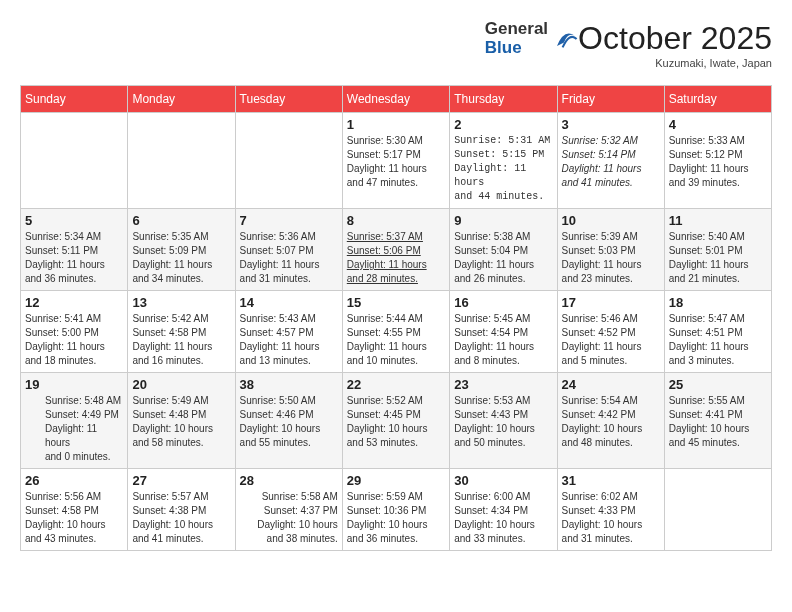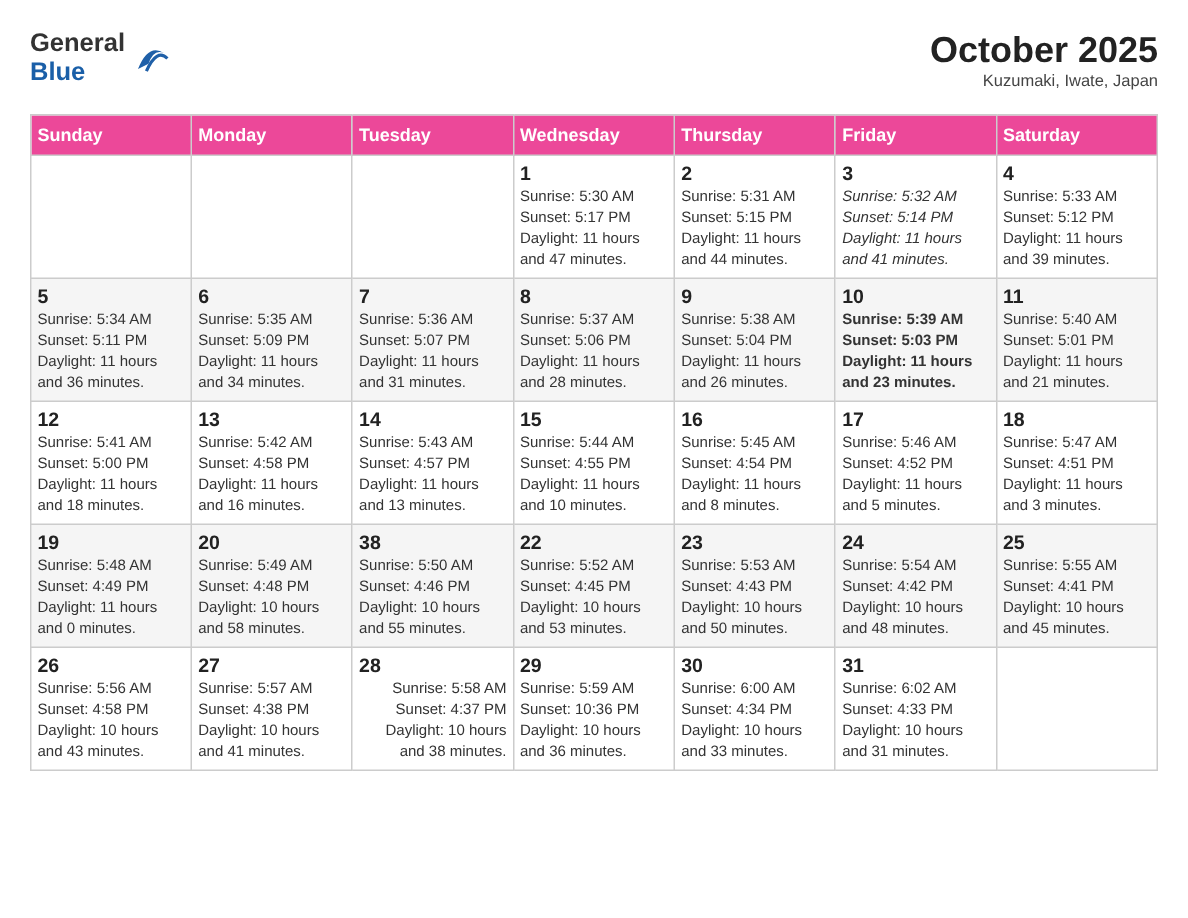--- a/index.html
+++ b/index.html
@@ -5,59 +5,59 @@
     * { box-sizing: border-box; margin: 0; padding: 0; }
     body {
       font-family: Arial, sans-serif;
       background: #fff;
       width: 792px;
       min-height: 612px;
       padding: 20px;
     }
     .header {
       display: flex;
-      justify-content: space-between;
+      justify-content: flex-end;
       align-items: flex-start;
       margin-bottom: 16px;
     }
     .logo {
       display: flex;
       align-items: center;
     }
     .logo-general { color: #333; }
     .logo-blue { color: #1a5fa8; }
     .logo-icon {
       width: 28px;
       height: 28px;
       margin-left: 2px;
     }
     .title-block {
       text-align: right;
     }
     .month-title {
-      font-size: 24px;
-      font-weight: bold;
+      font-size: 32px;
+      font-weight: normal;
       color: #222;
     }
     .location-title {
       font-size: 11px;
       color: #444;
     }
     table {
       width: 100%;
       border-collapse: collapse;
       font-size: 11px;
     }
     thead tr th {
-      background-color: #ec4899;
+      background-color: #ef4444;
       color: #fff;
       padding: 6px 4px;
       text-align: left;
       font-size: 12px;
-      font-weight: bold;
+      font-weight: normal;
       border: 1px solid #ccc;
     }
     tbody tr td {
       vertical-align: top;
       border: 1px solid #ccc;
       padding: 4px;
       width: 108px;
       min-height: 80px;
       background: #fff;
     }
@@ -123,21 +123,21 @@
         <td class="empty-cell"></td>
         <td>
           <span class="day-num">1</span>
           <div class="day-info" style="white-space: pre-line;">Sunrise: 5:30 AM
 Sunset: 5:17 PM
 Daylight: 11 hours
 and 47 minutes.</div>
         </td>
         <td>
           <span class="day-num">2</span>
-          <div class="day-info" style="white-space: pre-line;">Sunrise: 5:31 AM
+          <div class="day-info" style="white-space: pre-line; font-family: Liberation Mono, monospace;">Sunrise: 5:31 AM
 Sunset: 5:15 PM
 Daylight: 11 hours
 and 44 minutes.</div>
         </td>
         <td>
           <span class="day-num">3</span>
           <div class="day-info" style="white-space: pre-line; font-style: italic;">Sunrise: 5:32 AM
 Sunset: 5:14 PM
 Daylight: 11 hours
 and 41 minutes.</div>
@@ -167,35 +167,35 @@
         </td>
         <td>
           <span class="day-num">7</span>
           <div class="day-info" style="white-space: pre-line;">Sunrise: 5:36 AM
 Sunset: 5:07 PM
 Daylight: 11 hours
 and 31 minutes.</div>
         </td>
         <td>
           <span class="day-num">8</span>
-          <div class="day-info" style="white-space: pre-line;">Sunrise: 5:37 AM
+          <div class="day-info" style="white-space: pre-line; text-decoration: underline;">Sunrise: 5:37 AM
 Sunset: 5:06 PM
 Daylight: 11 hours
 and 28 minutes.</div>
         </td>
         <td>
           <span class="day-num">9</span>
           <div class="day-info" style="white-space: pre-line;">Sunrise: 5:38 AM
 Sunset: 5:04 PM
 Daylight: 11 hours
 and 26 minutes.</div>
         </td>
         <td>
           <span class="day-num">10</span>
-          <div class="day-info" style="white-space: pre-line; font-weight: bold;">Sunrise: 5:39 AM
+          <div class="day-info" style="white-space: pre-line;">Sunrise: 5:39 AM
 Sunset: 5:03 PM
 Daylight: 11 hours
 and 23 minutes.</div>
         </td>
         <td>
           <span class="day-num">11</span>
           <div class="day-info" style="white-space: pre-line;">Sunrise: 5:40 AM
 Sunset: 5:01 PM
 Daylight: 11 hours
 and 21 minutes.</div>
@@ -248,21 +248,21 @@
           <span class="day-num">18</span>
           <div class="day-info" style="white-space: pre-line;">Sunrise: 5:47 AM
 Sunset: 4:51 PM
 Daylight: 11 hours
 and 3 minutes.</div>
         </td>
       </tr>
       <tr>
         <td>
           <span class="day-num">19</span>
-          <div class="day-info" style="white-space: pre-line;">Sunrise: 5:48 AM
+          <div class="day-info" style="white-space: pre-line; margin-left: 20px;">Sunrise: 5:48 AM
 Sunset: 4:49 PM
 Daylight: 11 hours
 and 0 minutes.</div>
         </td>
         <td>
           <span class="day-num">20</span>
           <div class="day-info" style="white-space: pre-line;">Sunrise: 5:49 AM
 Sunset: 4:48 PM
 Daylight: 10 hours
 and 58 minutes.</div>

